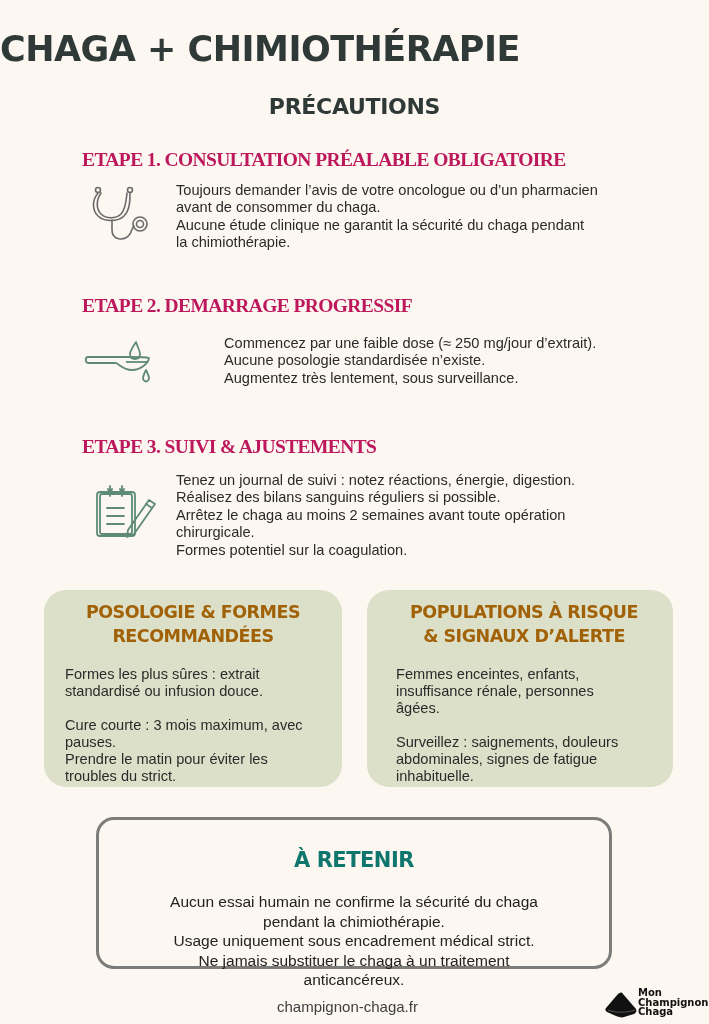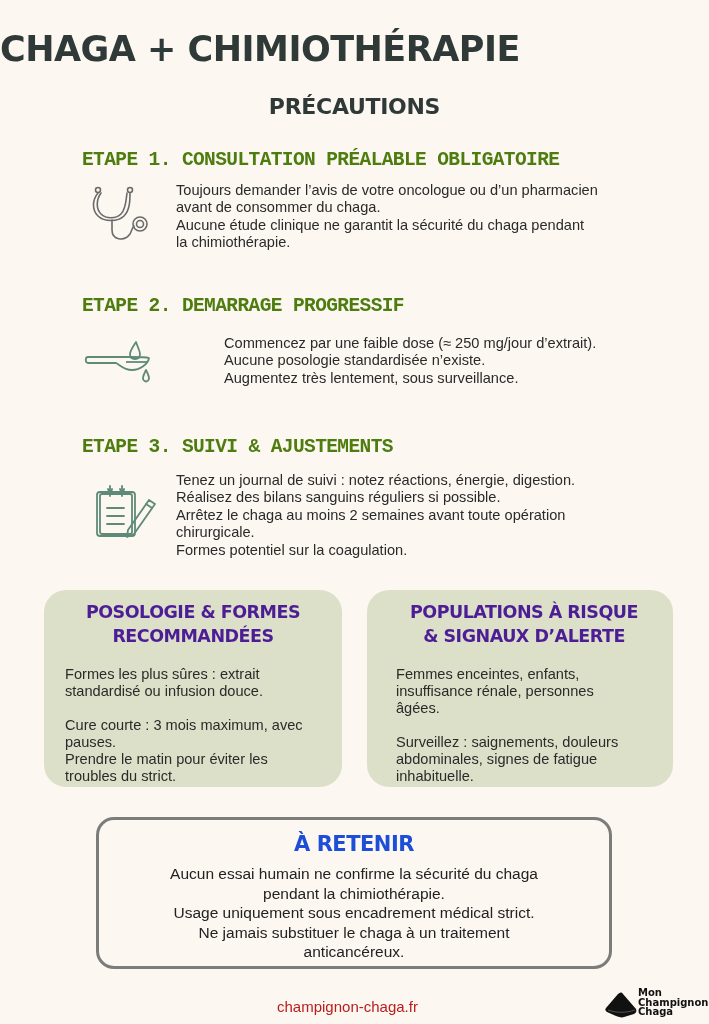--- a/index.html
+++ b/index.html
@@ -14,52 +14,52 @@
     left:0; width:659px; top:28px; 
     font-family:"DejaVu Sans", sans-serif; font-weight:bold;
     font-size:35px; letter-spacing:-0.5px; color:#2f3a38; line-height:42px;
   }
   .subtitle {
     left:0; width:709px; top:69px; text-align:center;
     font-family:"DejaVu Sans", sans-serif; font-weight:bold;
     font-size:22px; letter-spacing:-0.3px; color:#2f3a38; line-height:28px;margin-top:24px;
   }
   .step-title {
-    left:82px; font-family:Liberation Mono, monospace; font-weight:bold;
-    font-size:19.5px; letter-spacing:-0.6px; color:#4d7c0f; line-height:26px; white-space:nowrap;
+    left:82px; font-family:Liberation Serif, serif; font-weight:bold;
+    font-size:19.5px; letter-spacing:-0.6px; color:#be185d; line-height:26px; white-space:nowrap;
   }
   .step-text {
     left:176px; width:480px; font-size:14.6px; line-height:17.4px; color:#2a2a2a;
   }
   .step-text div { white-space:nowrap; }
   .icon { }
   .card {
     top:590px; height:197px; background:#dde0c9; border-radius:22px;
   }
   .card-title {
     text-align:center; font-family:"DejaVu Sans", sans-serif; font-weight:bold;
-    font-size:17.5px; letter-spacing:-0.5px; color:#4c1d95; line-height:24px; margin-top:10px;
+    font-size:17.5px; letter-spacing:-0.5px; color:#a16207; line-height:24px; margin-top:10px;
   }
   .card-body {
     font-size:14.6px; line-height:17px; color:#2a2a2a; margin:18px 0 0 21px;
   }
   .card-body p { margin:16px 0 17px 0; }
   .retenir {
     left:96px; top:817px; width:510px; height:146px;
     border:3px solid #7c7c7a; border-radius:18px; background:#fdf7f1;
   }
   .retenir-title {
     text-align:center; font-family:"DejaVu Sans", sans-serif; font-weight:bold;
-    font-size:21px; letter-spacing:-0.5px; color:#1d4ed8; margin-top:10px; line-height:28px;
+    font-size:21px; letter-spacing:-0.5px; color:#0f766e; margin-top:26px; line-height:28px;
   }
   .retenir-body {
-    text-align:center; font-size:15.5px; line-height:19.5px; color:#222; margin-top:6px;
+    text-align:center; font-size:15.5px; line-height:19.5px; color:#222; margin-top:18px;
   }
   .footer-url {
-    left:277px; top:998px; font-size:15px; color:#b91c1c; white-space:nowrap;
+    left:277px; top:998px; font-size:15px; color:#404040; white-space:nowrap;
   }
   .logo-text {
     left:638px; top:988px; font-family:"DejaVu Sans", sans-serif; font-weight:bold;
     font-size:10px; line-height:9.5px; color:#111;
   }
 </style>
 </head>
 <body>
 
 <div class="abs title">CHAGA + CHIMIOTHÉRAPIE</div>

